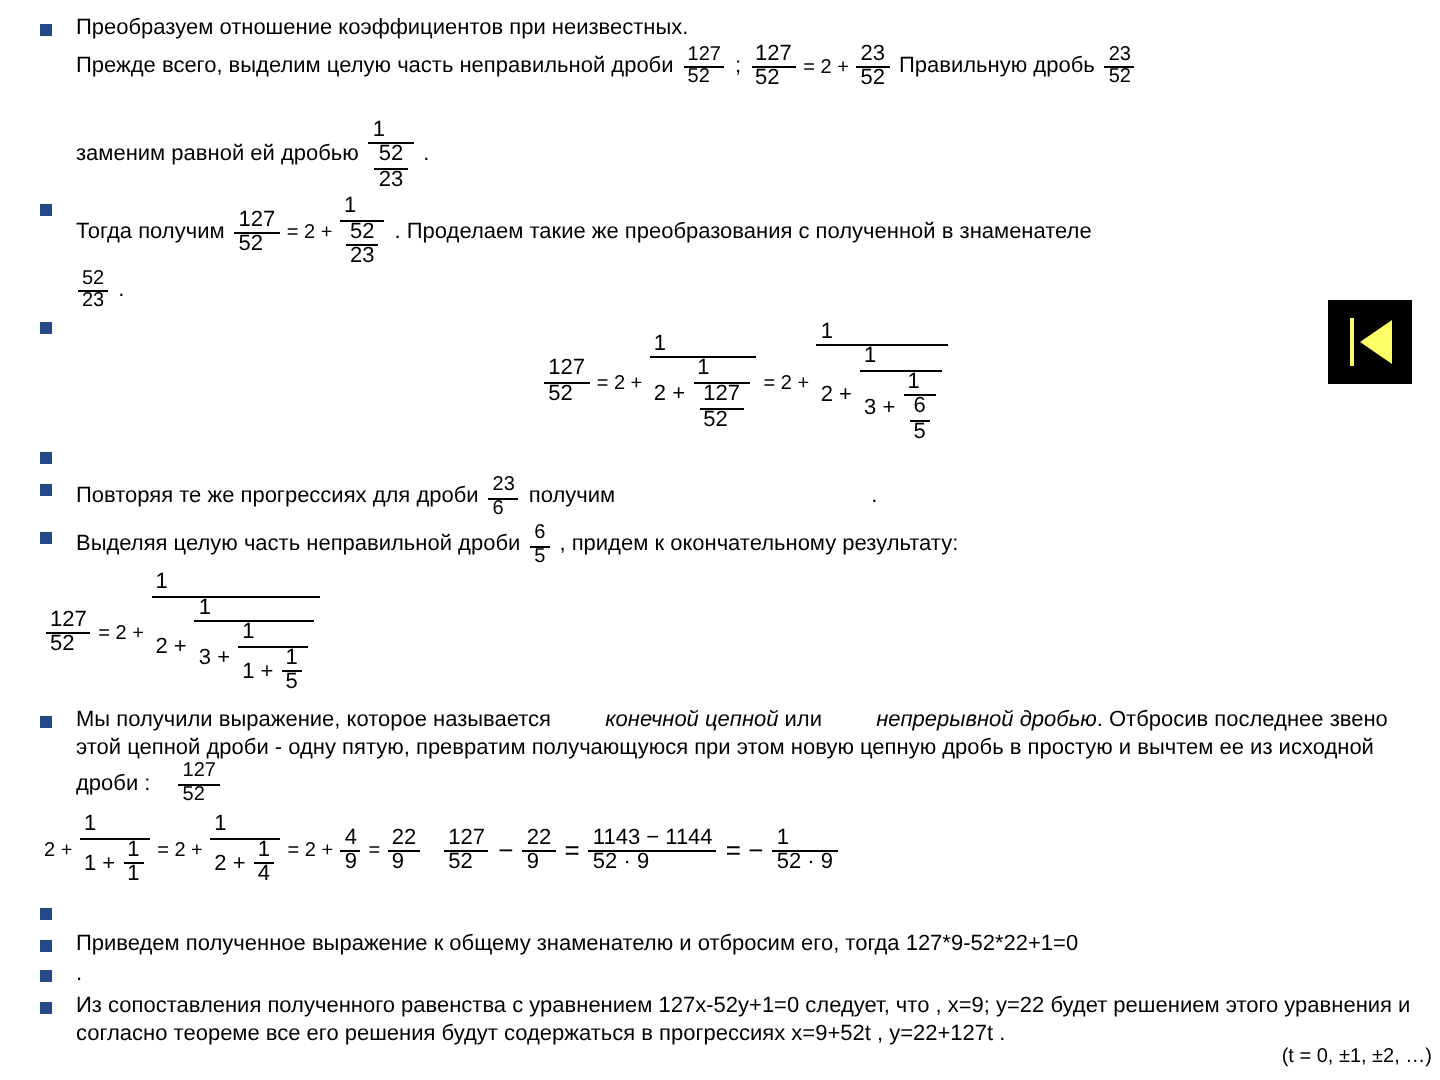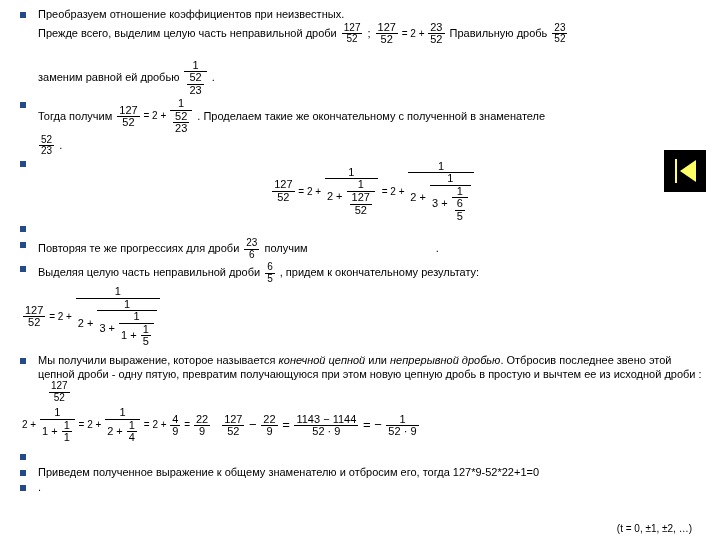--- a/index.html
+++ b/index.html
@@ -27,42 +27,42 @@
     left: 0;
     top: 4px;
     width: 6px;
     height: 6px;
     background: #254a8a;
   }
   .ml { display: inline-block; vertical-align: middle; }
   .frac {
     display: inline-block;
     vertical-align: middle;
-    text-align: center;
+    text-align: left;
     font-size: 11px;
     line-height: 1.05;
     padding: 0 1px;
   }
   .frac .num { display: block; border-bottom: 1px solid #000; padding: 0 2px; }
   .frac .den { display: block; padding: 0 2px; }
   .small { font-size: 10px; }
   .centerblock { text-align: center; margin: 1px 0; }
   .nav-back {
     position: absolute;
     right: 14px;
     top: 150px;
     width: 42px;
     height: 42px;
     background: #000;
     display: flex;
     align-items: center;
     justify-content: center;
   }
   .nav-back svg { display: block; }
-  .italic { font-style: italic; }
+  .italic { font-style: italic; margin-left: 24px; }
   .formula-row { display: flex; align-items: center; gap: 4px; }
   .formula-row > * { flex-shrink: 0; }
   .tight { margin-top:-2px; margin-bottom:-2px;}
   .finalnest { font-size:10px; line-height:1.0;}
 </style>
 </head>
 <body>
 
 <div class="nav-back">
   <svg width="30" height="30" viewBox="0 0 30 30">
@@ -106,21 +106,21 @@
   <li class="row">
     <span class="formula-row">
       <span>Тогда получим</span>
       <span class="ml small">
         <span class="frac"><span class="num">127</span><span class="den">52</span></span>
         <span>=</span> <span>2</span> <span>+</span>
         <span class="frac"><span class="num">1</span>
           <span class="den"><span class="frac"><span class="num">52</span><span class="den">23</span></span></span>
         </span>
       </span>
-      <span>. Проделаем такие же окончательному с полученной в знаменателе</span>
+      <span>. Проделаем такие же преобразования с полученной в знаменателе</span>
     </span>
     <span class="formula-row">
       <span class="frac small">
         <span class="num">52</span>
           <span class="den">23</span>
       </span>
       <span>.</span>
     </span>
   </li>
 
@@ -233,17 +233,20 @@
     </div>
   </li>
 
   <li class="row tight" style="margin-top:6px;">&nbsp;</li>
   <li class="row">
     <span>Приведем полученное выражение к общему знаменателю и отбросим его, тогда   127*9-52*22+1=0</span>
   </li>
   <li class="row">
     <span>.</span>
   </li>
+  <li class="row">
+    <span>Из сопоставления полученного равенства с уравнением 127x-52y+1=0     следует, что ,   x=9; y=22 будет решением этого уравнения и согласно теореме все его решения будут содержаться в прогрессиях x=9+52t , y=22+127t      .</span>
+  </li>
 </ul>
 
-<div style="position:absolute; right:28px; bottom:6px; font-size:10px;">
+<div style="position:absolute; right:4px; bottom:6px; font-size:10px;">
   <span>(t = 0, ±1, ±2, …)</span>
 </div>
 
 </body></html>

